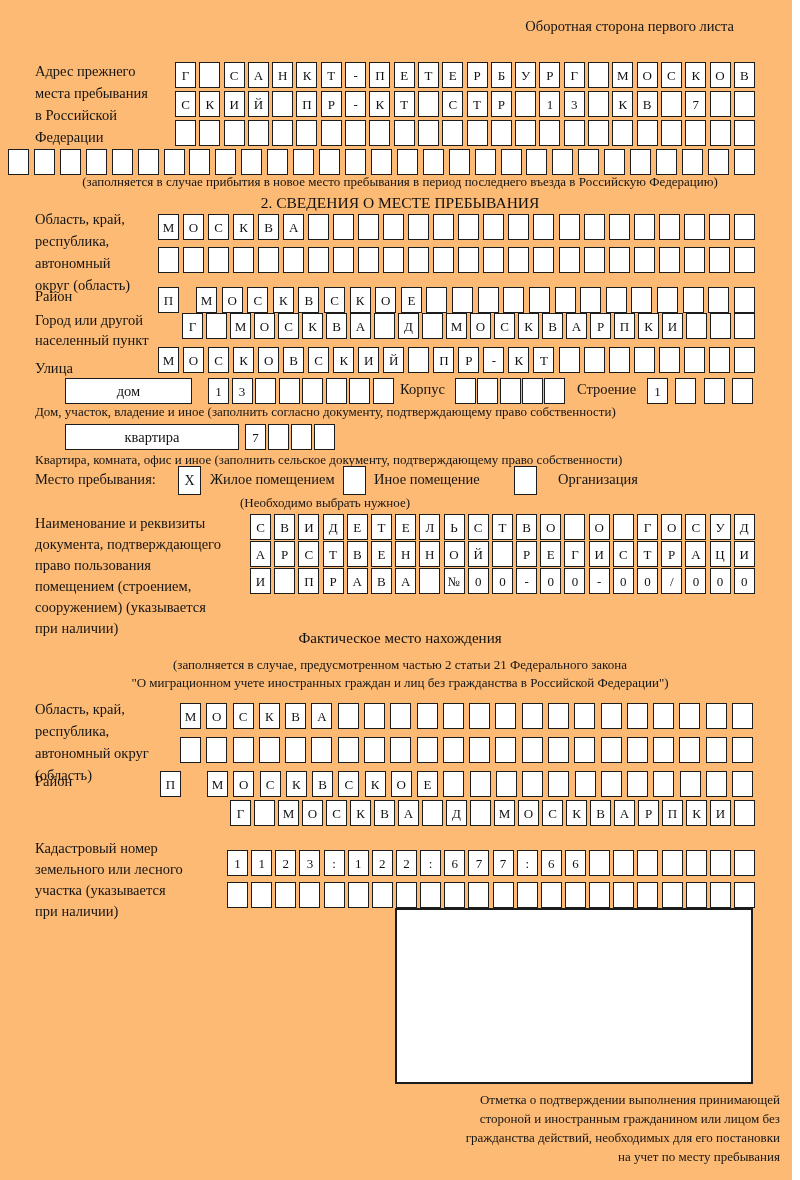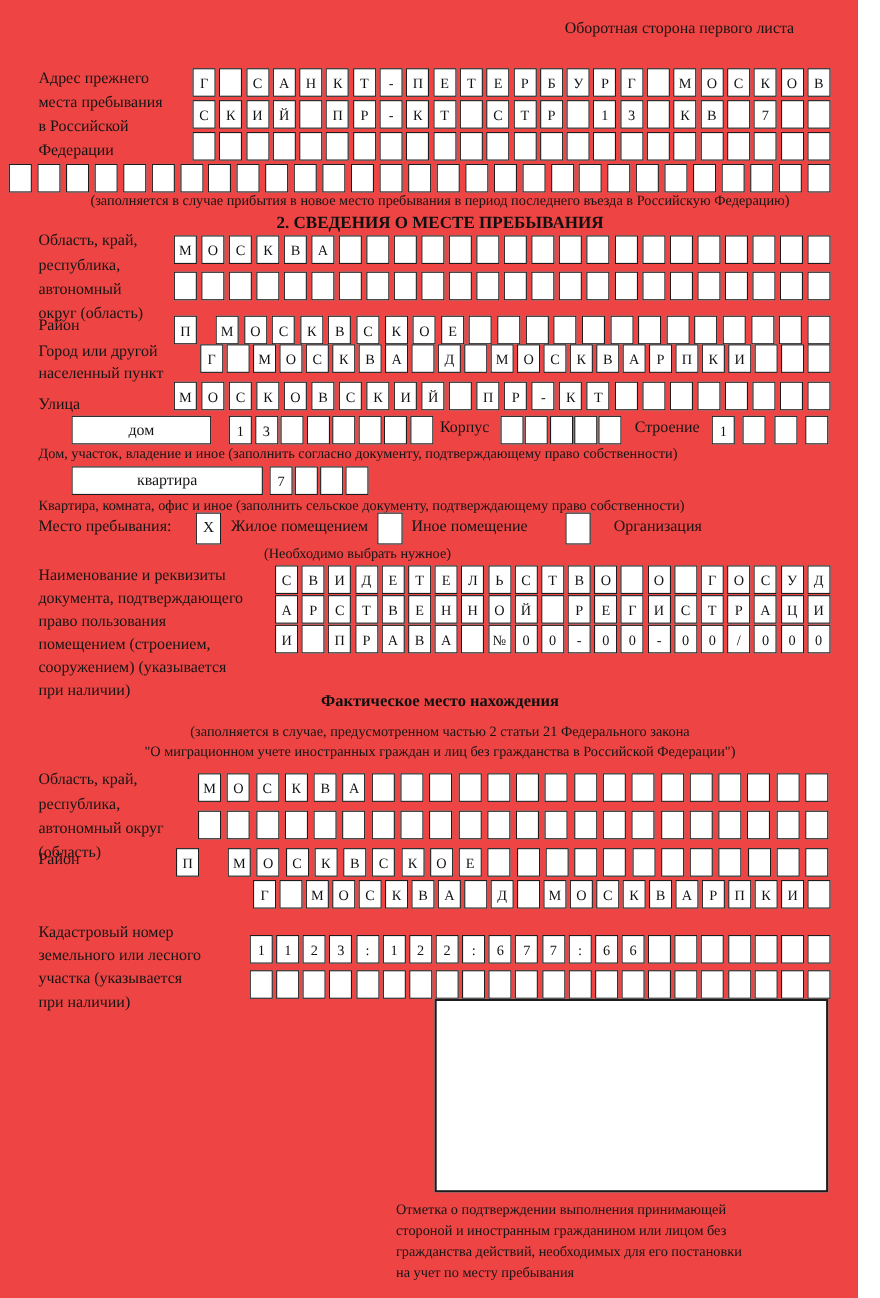--- a/index.html
+++ b/index.html
@@ -1,31 +1,32 @@
 <!DOCTYPE html>
 <html lang="ru"><head>
 <meta charset="utf-8">
 <style>
   html,body{margin:0;padding:0;background:#ffffff;}
   .sheet{
     position:relative;
     width:780px;height:1180px;
-    background:#ef4444;
+    background:#fdba74;
     font-family:"Liberation Serif","DejaVu Serif",serif;
     color:#111;
     overflow:hidden;
+    padding-left:12px;
   }
   .abs{position:absolute;}
   .label{
     font-size:14.5px;line-height:22px;white-space:pre-line;color:#141414;
   }
   .label.tight{line-height:20px;}
   .caption{font-size:13px;color:#141414;white-space:nowrap;}
   .center{text-align:center;width:800px;left:0;}
-  .title{font-weight:bold;font-size:15.5px;color:#101010;}
+  .title{font-weight:normal;font-size:15.5px;color:#101010;}
   .cellrow{
     display:flex;justify-content:space-between;align-items:flex-start;
   }
   .cell{
     flex:0 0 auto;
     width:19px;height:24px;
     border:1.6px solid #1c1c1c;
     background:#fff;
     display:flex;align-items:center;justify-content:center;
     font-size:13px;line-height:1;color:#111;
@@ -588,18 +589,18 @@
       <span class="cell"></span>
       <span class="cell"></span>
       <span class="cell"></span>
       <span class="cell"></span>
       <span class="cell"></span>
       <span class="cell"></span>
       <span class="cell"></span>
     </div>
 
   <div class="abs stampbox" style="left:395px;top:908px;width:354px;height:172px;"></div>
-  <div class="abs caption pre" style="left:360px;top:1090px;width:420px;text-align:left;line-height:19px;white-space:pre-line;">Отметка о подтверждении выполнения принимающей
+  <div class="abs caption pre" style="left:360px;top:1090px;width:420px;text-align:right;line-height:19px;white-space:pre-line;">Отметка о подтверждении выполнения принимающей
 стороной и иностранным гражданином или лицом без
 гражданства действий, необходимых для его постановки
 на учет по месту пребывания</div>
 
 </div>
 
 </body></html>

